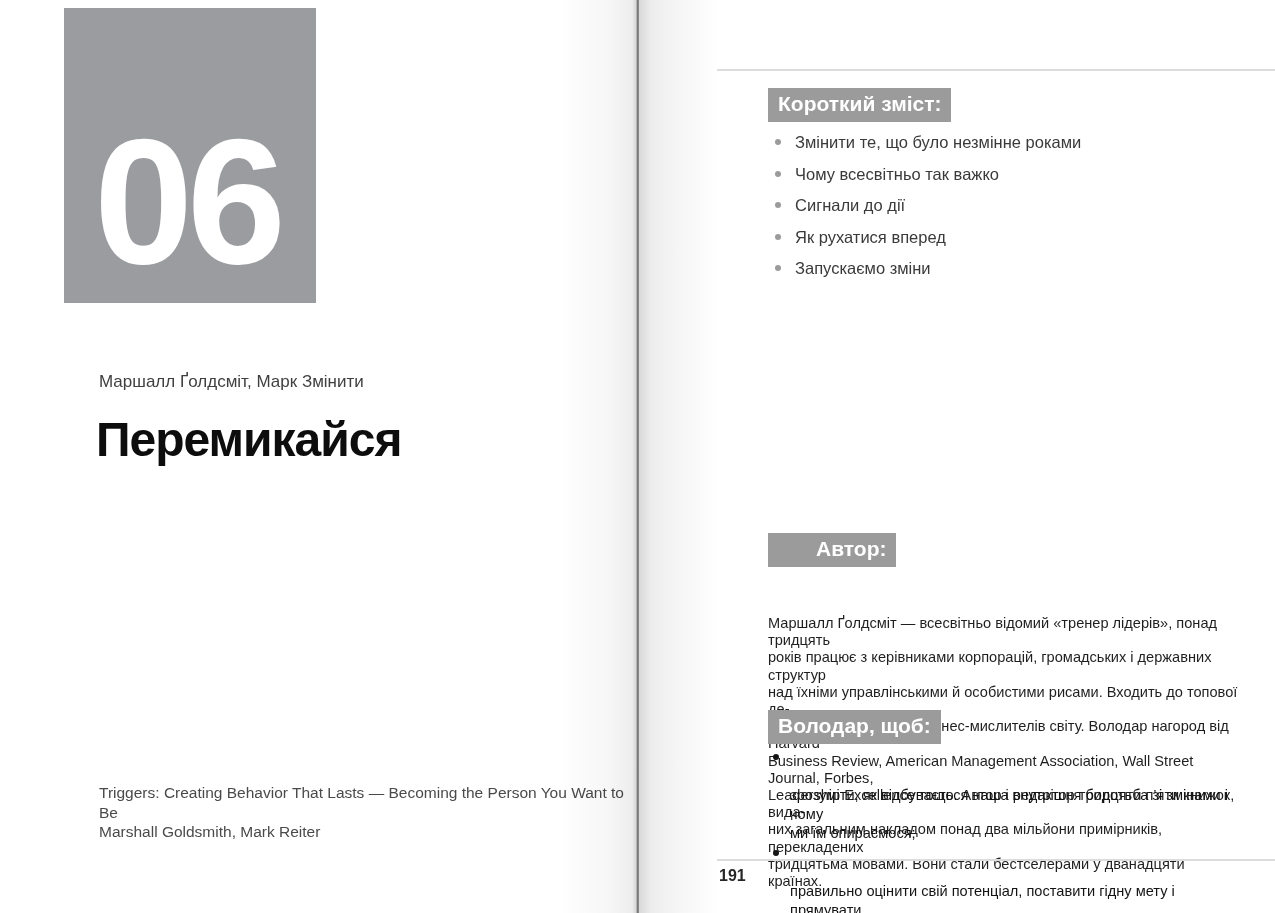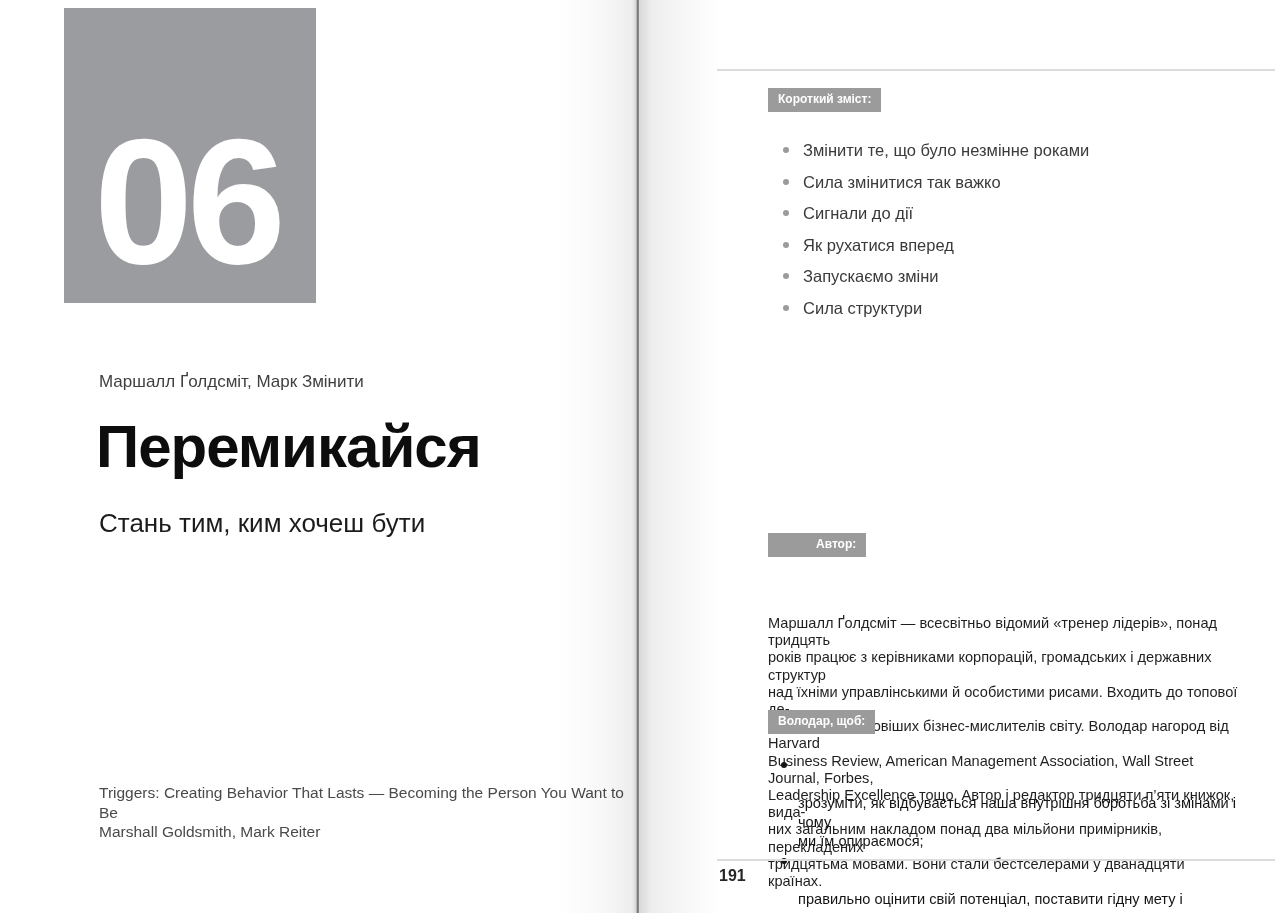--- a/index.html
+++ b/index.html
@@ -41,21 +41,21 @@
     position: absolute; left: 30px; bottom: 12px;
     font-size: 178px; font-weight: 700; line-height: 1;
     letter-spacing: -6px; color: #ffffff;
   }
   .authors {
     position: absolute; left: 99px; top: 372px;
     font-size: 17px; color: #3f3f3f;
   }
   .book-title {
     position: absolute; left: 96px; top: 412px;
-    font-size: 60px; font-weight: 700; letter-spacing: -1px;
+    font-size: 48px; font-weight: 700; letter-spacing: -1px;
     color: #0d0d0d; margin: 0;
   }
   .subtitle {
     position: absolute; left: 99px; top: 508px;
     font-size: 26px; color: #1c1c1c;
   }
   .original-title {
     position: absolute; left: 99px; top: 783px;
     font-size: 15.5px; line-height: 19.5px; color: #4a4a4a;
     white-space: pre-line;
@@ -63,29 +63,29 @@
 
   
   .rule { position: absolute; left: 80px; right: 0; height: 2px; background: var(--rule, #dcdcdc); }
   .rule-top { top: 69px; }
   .rule-bottom { top: 859px; }
 
   .section-label {
     position: absolute; left: 131px;
     display: inline-block;
     background: var(--label_bg, #9b9b9b);
-    color: #ffffff; font-weight: 700; font-size: 12px;
+    color: #ffffff; font-weight: 700; font-size: 21px;
     padding: 4px 10px 6px 10px;
     white-space: nowrap;
   }
   .label-summary { top: 88px; }
   .label-author  { top: 533px; padding-left: 48px; }
   .label-read    { top: 710px; }
 
-  ul { list-style: none; margin: 12px; padding: 0; }
+  ul { list-style: none; margin: 4px; padding: 0; }
 
   .summary-list { position: absolute; left: 131px; top: 130px; width: 470px; }
   .summary-list li {
     position: relative; padding-left: 23px; margin-bottom: 15px;
     font-size: 16.5px; line-height: 16.5px; color: #3a3a3a;
   }
   .summary-list .bullet {
     position: absolute; left: 3px; top: 5px;
     width: 6px; height: 6px; border-radius: 50%;
     background: #9b9b9b;
@@ -117,53 +117,48 @@
 </style>
 </head>
 <body>
 
 <div class="page left-page">
   <div class="chapter-box">
     <div class="chapter-number">06</div>
   </div>
   <div class="authors">Маршалл Ґолдсміт, Марк Змінити</div>
   <h1 class="book-title">Перемикайся</h1>
-  <div class="subtitle">Стань тим, ким хочеш бути</div>
   <div class="original-title">Triggers: Creating Behavior That Lasts — Becoming the Person You Want to Be
 Marshall Goldsmith, Mark Reiter</div>
 </div>
 
 <div class="page right-page">
   <div class="rule rule-top"></div>
 
   <div class="section-label label-summary">Короткий зміст:</div>
   <ul class="summary-list">
     <li>
       <span class="bullet"></span>
       <span>Змінити те, що було незмінне роками</span>
     </li>
     <li>
       <span class="bullet"></span>
-      <span>Сила змінитися так важко</span>
+      <span>Чому всесвітньо так важко</span>
     </li>
     <li>
       <span class="bullet"></span>
       <span>Сигнали до дії</span>
     </li>
     <li>
       <span class="bullet"></span>
       <span>Як рухатися вперед</span>
     </li>
     <li>
       <span class="bullet"></span>
       <span>Запускаємо зміни</span>
-    </li>
-    <li>
-      <span class="bullet"></span>
-      <span>Сила структури</span>
     </li>
   </ul>
 
   <div class="section-label label-author">Автор:</div>
   <div class="author-text">Маршалл Ґолдсміт — всесвітньо відомий «тренер лідерів», понад тридцять
 років працює з керівниками корпорацій, громадських і державних структур
 над їхніми управлінськими й особистими рисами. Входить до топової де-
 сятки найвпливовіших бізнес-мислителів світу. Володар нагород від Harvard
 Business Review, American Management Association, Wall Street Journal, Forbes,
 Leadership Excellence тощо. Автор і редактор тридцяти п’яти книжок, вида-

